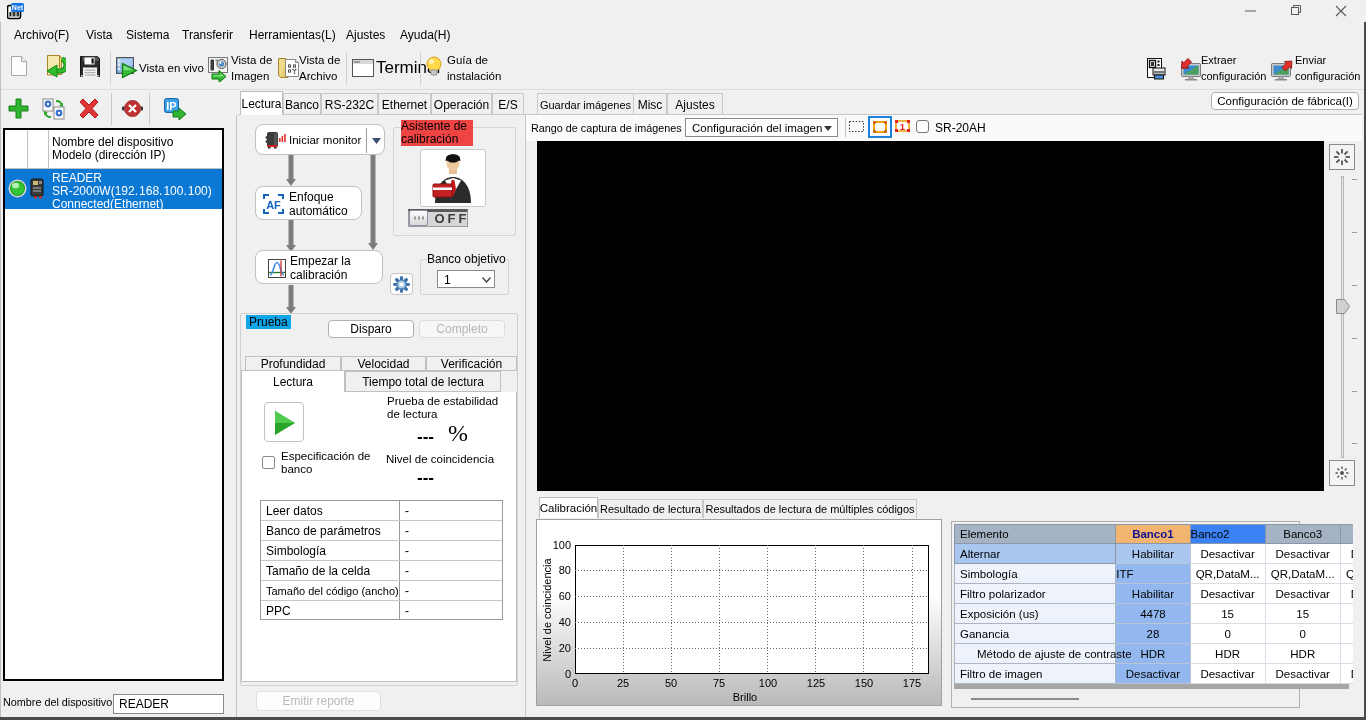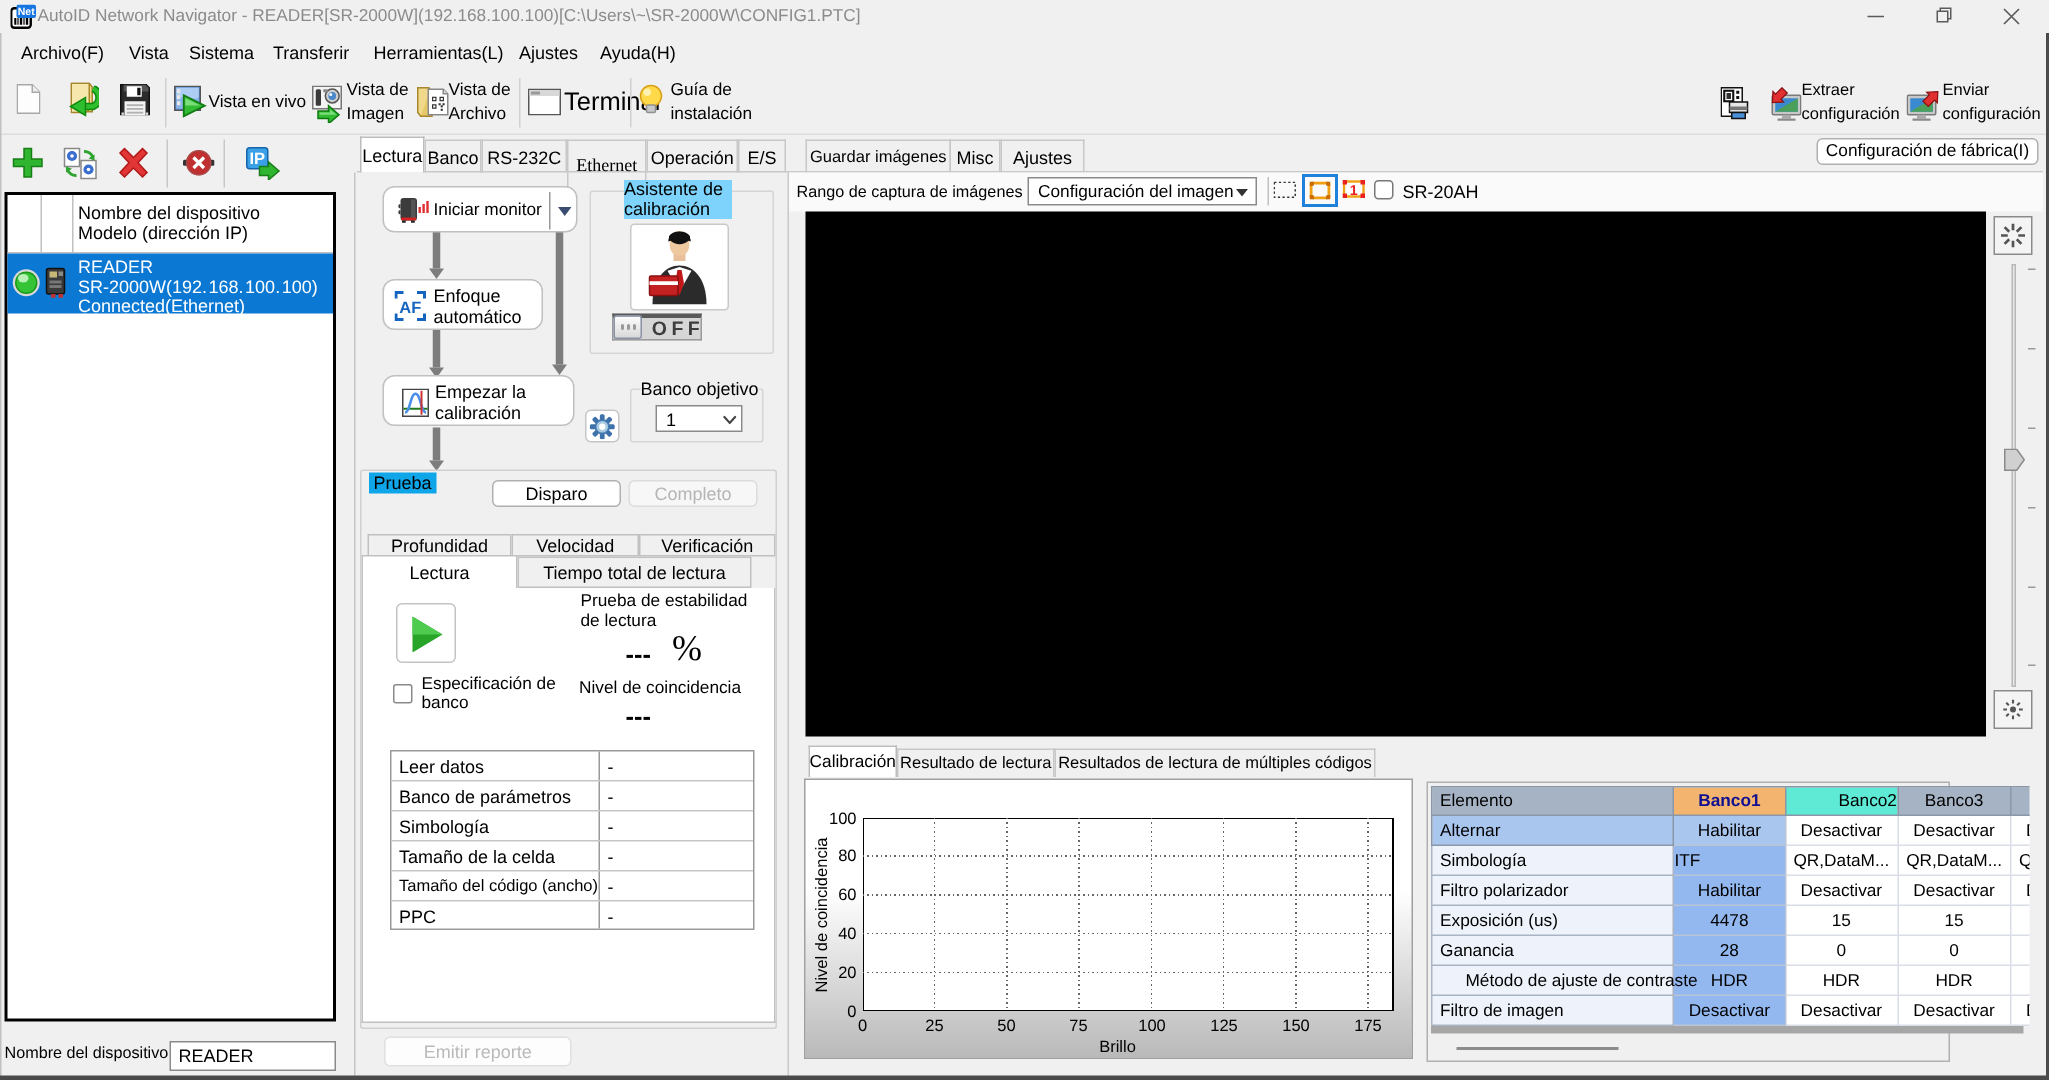--- a/index.html
+++ b/index.html
@@ -20,21 +20,20 @@
       <rect x="0.5" y="2.5" width="13" height="13" rx="2" fill="#fff" stroke="#000" stroke-width="1.6"></rect>
       <rect x="2.5" y="9" width="1.4" height="4.5" fill="#000"></rect>
         <rect x="4.6" y="9" width="0.8" height="4.5" fill="#000"></rect>
       <rect x="6.2" y="9" width="1.6" height="4.5" fill="#000"></rect>
         <rect x="8.6" y="9" width="0.8" height="4.5" fill="#000"></rect>
       <rect x="10.2" y="9" width="1.6" height="4.5" fill="#000"></rect>
       <rect x="4" y="0" width="13" height="9" rx="1.5" fill="#1675e0"></rect>
       <text x="10.5" y="7" font-size="7" font-weight="bold" fill="#fff" text-anchor="middle" font-family="Liberation Sans">Net</text>
     </svg>
   </div>
-  <div class="abs ltext" style="left:25px;top:0;height:22px;color:#8b8b8b;font-size:11.5px;white-space:nowrap;">AutoID Network Navigator - READER[SR-2000W](192.168.100.100)[C:\Users\~\SR-2000W\CONFIG1.PTC]</div>
 
   <svg class="abs" style="left:1240px;top:0;" width="120" height="22" viewBox="0 0 120 22">
     <line x1="5" y1="11" x2="16" y2="11" stroke="#5a5a5a" stroke-width="1"></line>
     <rect x="51.5" y="7.5" width="7" height="7" fill="none" stroke="#5a5a5a" stroke-width="1"></rect>
     <path d="M53.5 7.5 V5.5 H60.5 V12.5 H58.5" fill="none" stroke="#5a5a5a" stroke-width="1"></path>
     <path d="M96 6 L106 16 M106 6 L96 16" stroke="#5a5a5a" stroke-width="1.1"></path>
   </svg>
 </div>
 
 <div class="abs" style="left:0;top:22px;width:1366px;height:25px;background:#f0f0f0;">
@@ -239,21 +238,21 @@
 
 <div class="abs" style="left:236px;top:115px;width:1px;height:602px;background:#c4c4c4;"></div>
 
 <div class="abs" style="left:238px;top:90px;width:1128px;height:25px;background:#f0f0f0;">
   <div class="abs" style="left:0;top:24px;width:1124px;height:1px;background:#c8c8c8;"></div>
 </div>
 
 <div class="abs ctext" style="left:240px;top:91px;width:43px;height:24px;background:#fff;border:1px solid #bcbcbc;border-bottom:none;z-index:3;">Lectura</div>
 <div class="abs ctext" style="left:283px;top:93px;width:38px;height:22px;border:1px solid #c8c8c8;border-bottom:none;">Banco</div>
 <div class="abs ctext" style="left:321px;top:93px;width:57px;height:22px;border:1px solid #c8c8c8;border-bottom:none;">RS-232C</div>
-<div class="abs ctext" style="left:378px;top:93px;width:53px;height:34px;border:1px solid #c8c8c8;border-bottom:none;font-family:Liberation Serif, serif;">Ethernet</div>
+<div class="abs ctext" style="left:378px;top:93px;width:53px;height:22px;border:1px solid #c8c8c8;border-bottom:none;">Ethernet</div>
 <div class="abs ctext" style="left:431px;top:93px;width:61px;height:22px;border:1px solid #c8c8c8;border-bottom:none;">Operación</div>
 <div class="abs ctext" style="left:492px;top:93px;width:32px;height:22px;border:1px solid #c8c8c8;border-bottom:none;">E/S</div>
 <div class="abs ctext" style="left:537px;top:93px;width:97px;height:22px;border:1px solid #c8c8c8;border-bottom:none;font-size:11px;white-space:nowrap;">Guardar imágenes</div>
 <div class="abs ctext" style="left:633px;top:93px;width:34px;height:22px;border:1px solid #c8c8c8;border-bottom:none;">Misc</div>
 <div class="abs ctext" style="left:667px;top:93px;width:56px;height:22px;border:1px solid #c8c8c8;border-bottom:none;">Ajustes</div>
 <div class="abs ctext" style="left:1211px;top:92px;width:148px;height:18px;background:#fff;border:1px solid #b0b0b0;border-radius:4px;font-size:11.5px;white-space:nowrap;">Configuración de fábrica(I)</div>
 
 <svg class="abs" style="left:283px;top:154px;" width="100" height="160" viewBox="0 0 100 160">
   <g fill="#7d7d7d">
     <rect x="5.5" y="0" width="5" height="25"></rect>
@@ -323,21 +322,21 @@
       <rect x="6.9" y="0.2" width="3.2" height="4" rx="1" transform="rotate(45 8.5 8.5)"></rect>
       <rect x="6.9" y="12.8" width="3.2" height="4" rx="1" transform="rotate(45 8.5 8.5)"></rect>
       <rect x="0.2" y="6.9" width="4" height="3.2" rx="1" transform="rotate(45 8.5 8.5)"></rect>
       <rect x="12.8" y="6.9" width="4" height="3.2" rx="1" transform="rotate(45 8.5 8.5)"></rect>
     </g>
     <circle cx="8.5" cy="8.5" r="2.1" fill="#fff"></circle>
   </svg>
 </div>
 
 <div class="abs" style="left:393px;top:127px;width:123px;height:109px;border:1px solid #d5d5d5;border-radius:2px;"></div>
-<div class="abs" style="left:416px;top:120px;width:72px;background:#7dd3fc;line-height:13px;">Asistente de<br>calibración</div>
+<div class="abs" style="left:401px;top:120px;width:72px;background:#ef4444;line-height:13px;">Asistente de<br>calibración</div>
 <div class="abs" style="left:420px;top:149px;width:66px;height:58px;background:#fff;border:1px solid #c9c9c9;border-radius:3px;">
   <svg class="abs" style="left:11px;top:3px;" width="42" height="50" viewBox="0 0 42 50">
     <rect x="17" y="12" width="8" height="9" fill="#e8bf98"></rect>
     <path d="M14.5 7.5 a6.5 6.5 0 0 1 13 0 v3.5 a6.5 6.5 0 0 1 -13 0 Z" fill="#eec9a0"></path>
     <path d="M13.5 8 a7.5 6.5 0 0 1 15 0 l-1.5 -0.5 a9 9 0 0 1 -12 0 Z" fill="#111"></path>
     <path d="M14 4.5 a7.5 5 0 0 1 14 0 l0 3 a9.5 7 0 0 0 -14 0 Z" fill="#111"></path>
     <path d="M3 50 C3 32 12 24 21 24 C30 24 39 32 39 50 Z" fill="#2b2b2b"></path>
     <path d="M21 25 l-8 2.5 8 14 8 -14 Z" fill="#fff"></path>
     <path d="M19.6 27 h2.8 l1.6 9 -3 8 -3 -8 Z" fill="#c01818"></path>
     <rect x="1" y="31" width="19" height="13" rx="1" fill="#c42222" stroke="#8a0f0f"></rect>
@@ -539,21 +538,21 @@
   </svg>
 </div>
 
 <div class="abs" style="left:951px;top:521px;width:349px;height:187px;border:1px solid #b0b0b0;background:#f0f0f0;">
   <div class="abs" style="left:2px;top:2px;width:399px;height:160px;overflow:hidden;">
     <table style="border-collapse:collapse;font-size:11.5px;font-family:'Liberation Sans';width:462px;white-space:nowrap;table-layout:fixed;">
       <tbody>
           <tr style="height:19px;">
         <td style="width:161px;background:#a6b3c4;border:1px solid #8a97a8;padding:0 0 0 5px;">Elemento</td>
         <td style="width:74px;background:#f2b46e;border:1px solid #8a97a8;text-align:center;color:#101090;font-weight:bold;">Banco1</td>
-        <td style="width:75px;background:#5eead4;border:1px solid #8a97a8;text-align:right;">Banco2</td>
+        <td style="width:75px;background:#3b82f6;border:1px solid #8a97a8;text-align:left;">Banco2</td>
         <td style="width:75px;background:#a6b3c4;border:1px solid #8a97a8;text-align:center;">Banco3</td>
         <td style="width:75px;background:#a6b3c4;border:1px solid #8a97a8;"></td>
       </tr>
       <tr style="height:20px;">
         <td style="background:#a9c6ef;border:1px solid #8a97a8;padding-left:5px;">Alternar</td>
         <td style="background:#a9c6ef;border:1px solid #b9c4d4;text-align:center;">Habilitar</td>
         <td style="background:#fff;border:1px solid #d8dde8;text-align:center;">Desactivar</td>
         <td style="background:#fff;border:1px solid #d8dde8;text-align:center;">Desactivar</td>
         <td style="background:#fff;border:1px solid #d8dde8;text-align:center;">Desactivar</td>
       </tr>

